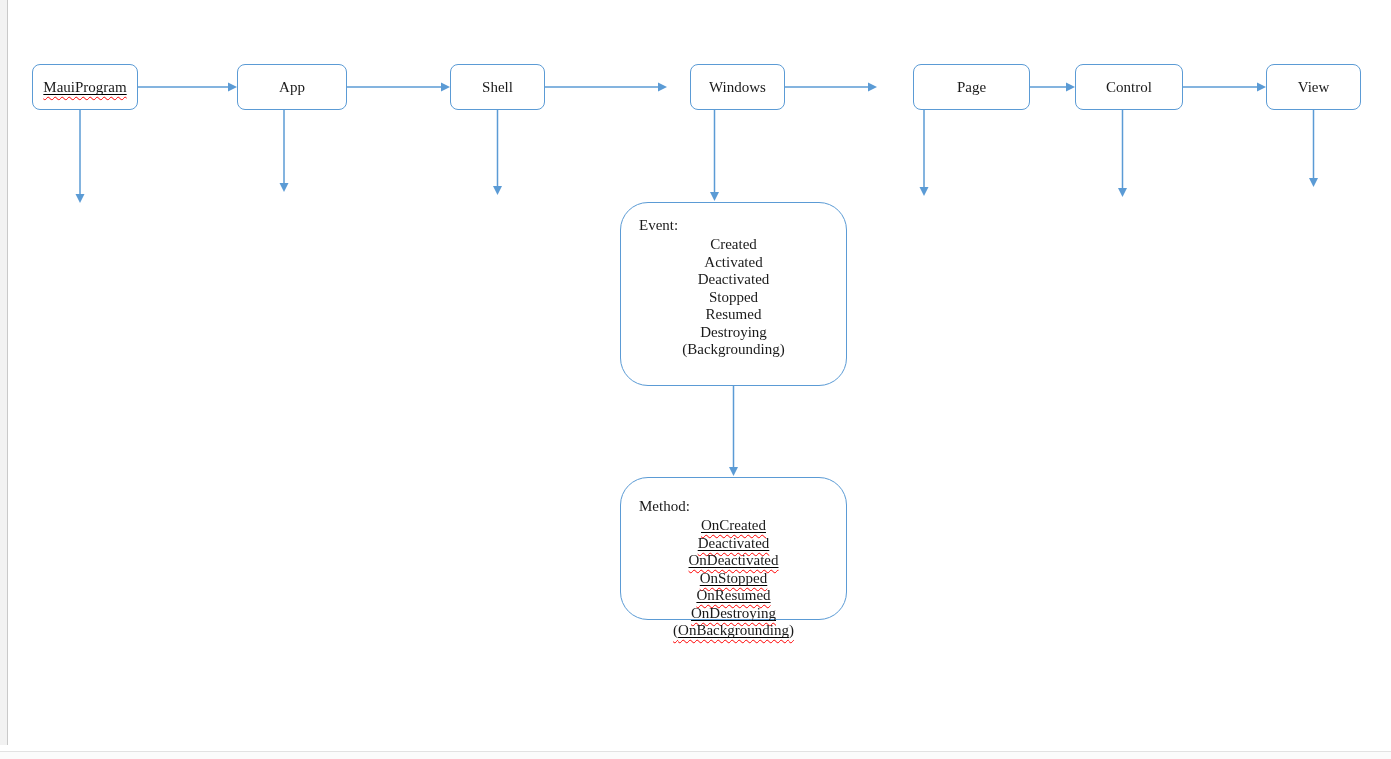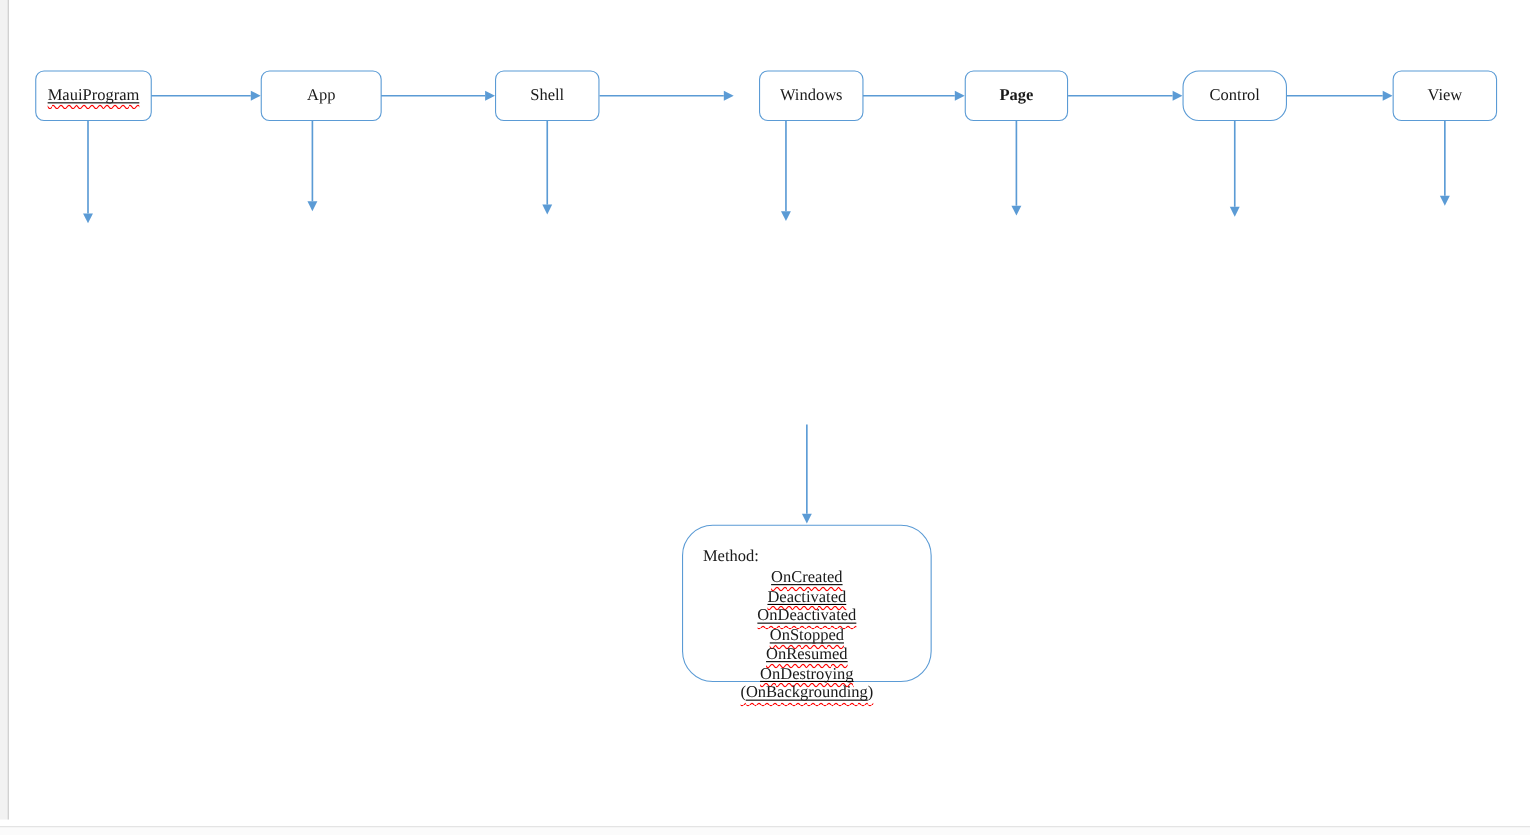--- a/index.html
+++ b/index.html
@@ -19,22 +19,22 @@
   .node{
     position:absolute;top:64px;height:46px;
     border:1.5px solid #5B9BD5;border-radius:8px;background:#fff;
     display:flex;align-items:center;justify-content:center;
     font-size:15px;box-sizing:border-box;
   }
   .n0{left:32px;width:106px;}
   .n1{left:237px;width:110px;}
   .n2{left:450px;width:95px;}
   .n3{left:667px;width:95px;margin-left:23px;}
-  .n4{left:877px;width:94px;font-weight:bold;}
-  .n5{left:1075px;width:95px;border-radius:15px;}
+  .n4{left:913px;width:117px;}
+  .n5{left:1075px;width:108px;}
   .n6{left:1266px;width:95px;}
   
   .bigbox{
     position:absolute;left:620px;width:227px;
     border:1.5px solid #5B9BD5;border-radius:28px;background:#fff;
     box-sizing:border-box;font-size:15px;
   }
   .eventbox{top:202px;height:184px;}
   .methodbox{top:477px;height:143px;font-family:Liberation Serif, serif;}
   .bigbox .boxtitle{display:block;text-align:left;line-height:17px;}
@@ -147,20 +147,32 @@
   <div class="node n4">
     <span>Page</span>
   </div>
   <div class="node n5">
     <span>Control</span>
   </div>
   <div class="node n6">
     <span>View</span>
   </div>
 
+  <div class="bigbox eventbox">
+    <span class="boxtitle">Event:</span>
+    <div class="itemlist">
+      <div class="item">Created</div>
+      <div class="item">Activated</div>
+      <div class="item">Deactivated</div>
+      <div class="item">Stopped</div>
+      <div class="item">Resumed</div>
+      <div class="item">Destroying</div>
+      <div class="item">(Backgrounding)</div>
+    </div>
+  </div>
 
   <div class="bigbox methodbox">
     <span class="boxtitle">Method:</span>
     <div class="itemlist">
       <div class="item"><span class="squiggle"><span></span><span class="solid-u">OnCreated</span><span></span></span></div>
       <div class="item"><span class="squiggle"><span></span><span class="solid-u">Deactivated</span><span></span></span></div>
       <div class="item"><span class="squiggle"><span></span><span class="solid-u">OnDeactivated</span><span></span></span></div>
       <div class="item"><span class="squiggle"><span></span><span class="solid-u">OnStopped</span><span></span></span></div>
       <div class="item"><span class="squiggle"><span></span><span class="solid-u">OnResumed</span><span></span></span></div>
       <div class="item"><span class="squiggle"><span></span><span class="solid-u">OnDestroying</span><span></span></span></div>

